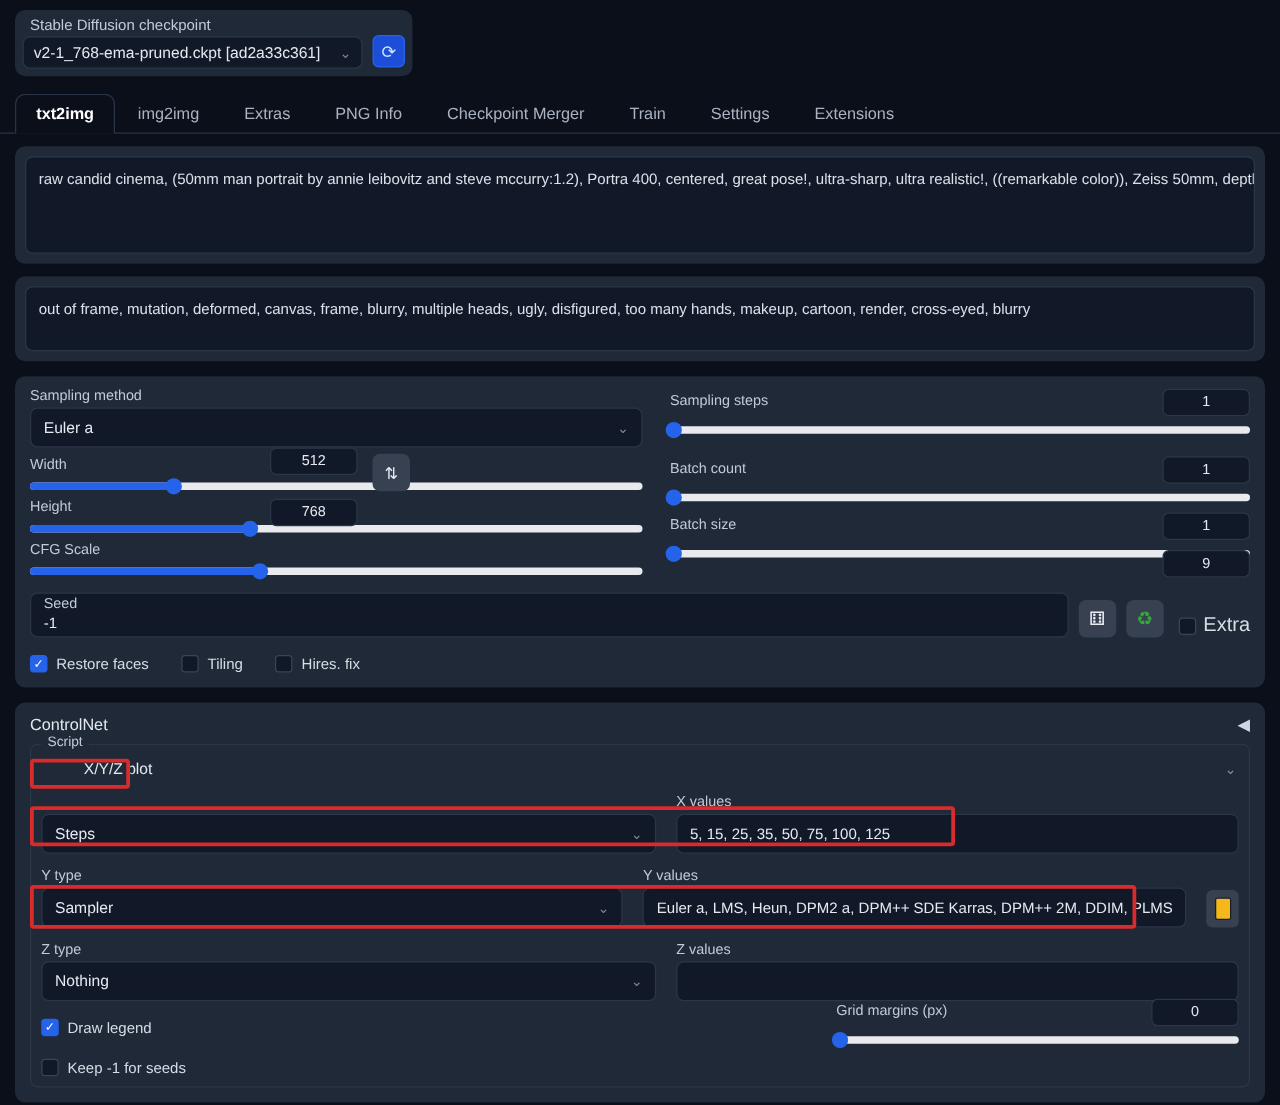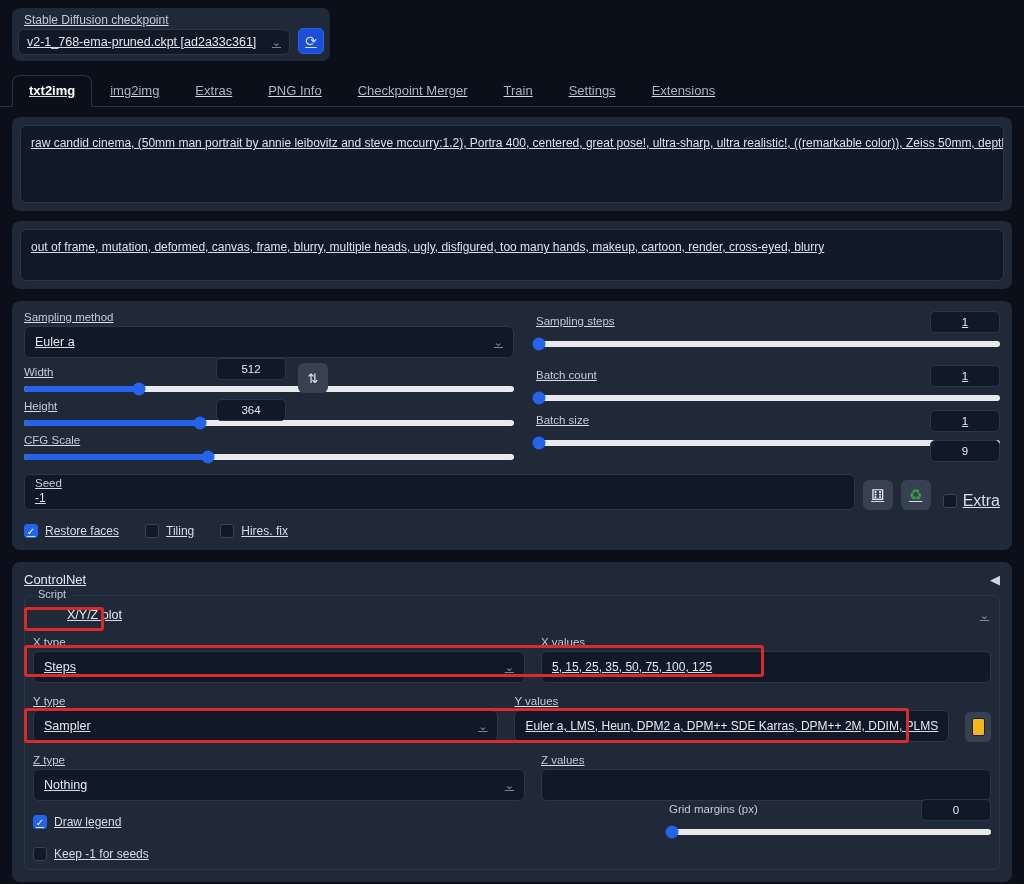--- a/index.html
+++ b/index.html
@@ -3,21 +3,21 @@
 <meta charset="utf-8">
 <style>
   * { box-sizing: border-box; margin: 0; padding: 0; }
   html, body {
     width: 1024px; height: 884px;
     background: #0b0f19;
     font-family: "Liberation Sans", sans-serif;
     color: #d7dce5;
     overflow: hidden;
   }
-  .app { position: relative; width: 1024px; height: 695px; text-decoration: underline; }
+  .app { position: relative; width: 1024px; height: 695px; }
 
   
   .topbar { display: flex; align-items: flex-start; padding: 8px 0 0 12px; gap: 8px; }
   .ckpt-wrap {
     background: #1f2937;
     border-radius: 8px;
     padding: 4px 6px 6px 6px;
     display: flex; align-items: flex-start; gap: 8px;
   }
   .ckpt-field { position: relative; width: 272px; }
@@ -318,21 +318,21 @@
             <span class="fieldlabel">Sampling steps</span>
             <div class="numbox">1</div>
           </div>
           <div class="track">
             <div class="fill" style="width:0.6%"></div>
             <div class="knob" style="left:0.6%"></div>
           </div>
         </div>
 
         <div style="position:absolute; left:-320px; top:47px;" class="numbox">512</div>
-        <div style="position:absolute; left:-320px; top:88px;" class="numbox">364</div>
+        <div style="position:absolute; left:-320px; top:88px;" class="numbox">768</div>
         <div class="swap-btn" style="left:-238px; top:52px;">⇅</div>
 
         <div class="slider-row" style="margin-top:18px">
           <div class="slider-head">
             <span class="fieldlabel">Batch count</span>
             <div class="numbox">1</div>
           </div>
           <div class="track">
             <div class="fill" style="width:0.6%"></div>
             <div class="knob" style="left:0.6%"></div>
@@ -394,21 +394,20 @@
     <div class="script-fieldset">
       <span class="legend">Script</span>
 
       <div class="script-select">
         <span>X/Y/Z plot</span>
         <span class="chev">⌄</span>
       </div>
 
       <div class="xyz-row">
         <div class="xyz-type">
-          <span class="fieldlabel">X type</span>
           <div class="select">
             <span>Steps</span>
             <span class="chev">⌄</span>
           </div>
         </div>
         <div class="xyz-vals">
           <span class="fieldlabel">X values</span>
           <div class="inputbox">5, 15, 25, 35, 50, 75, 100, 125</div>
         </div>
       </div>

